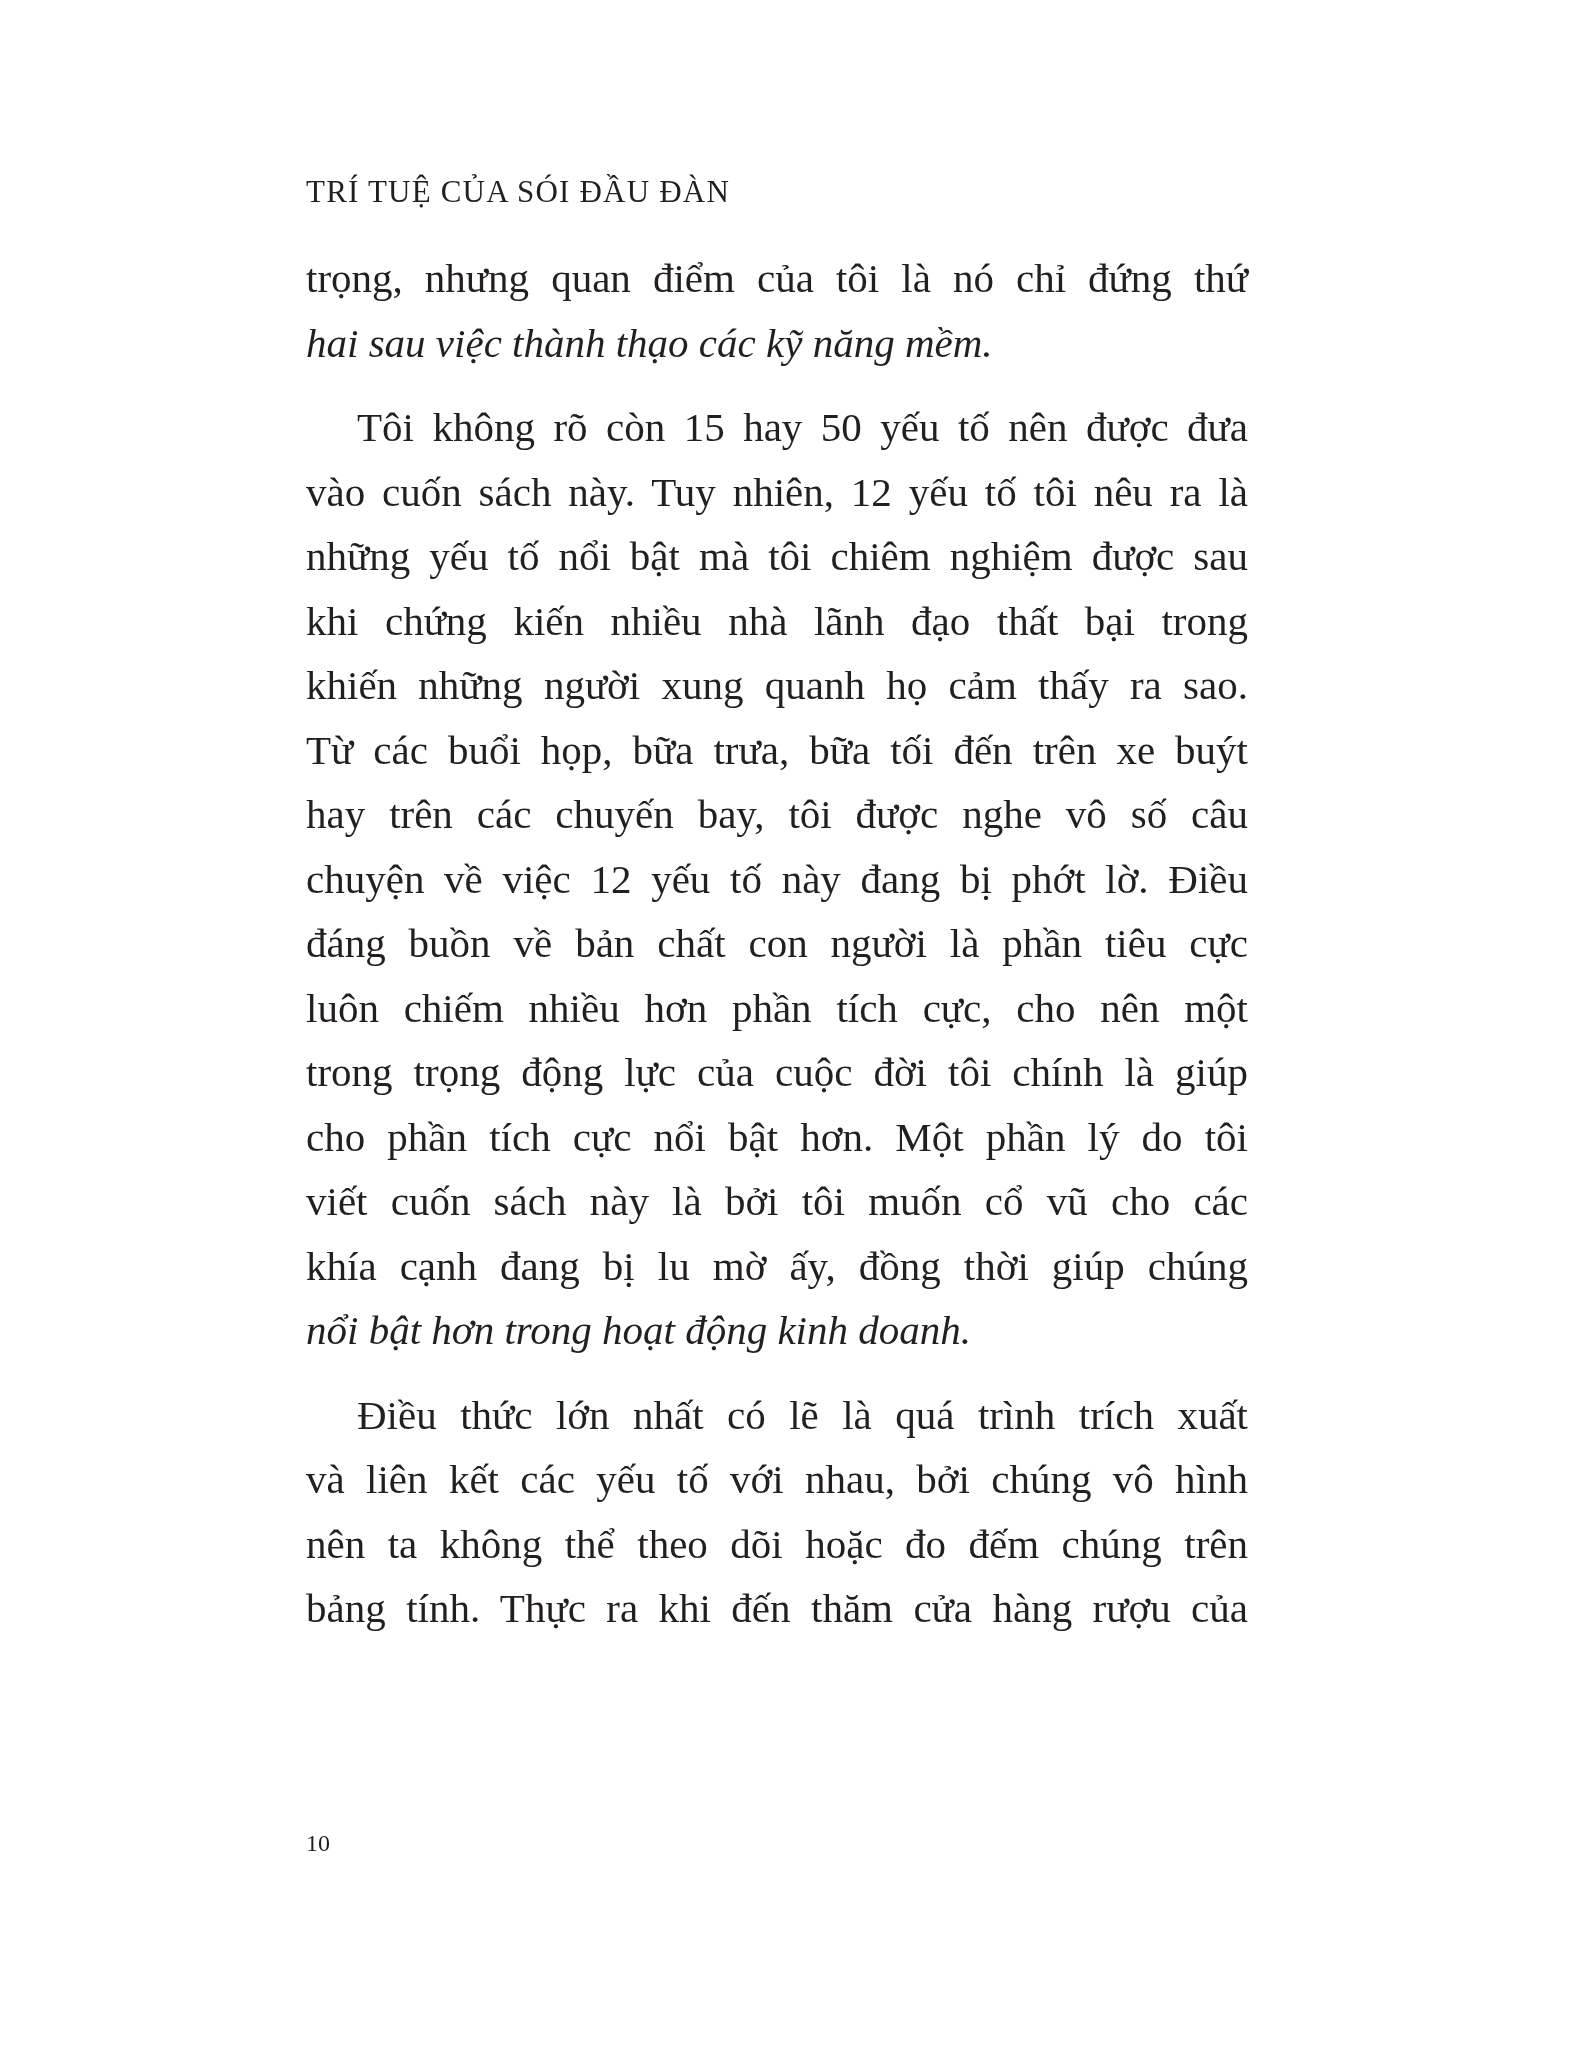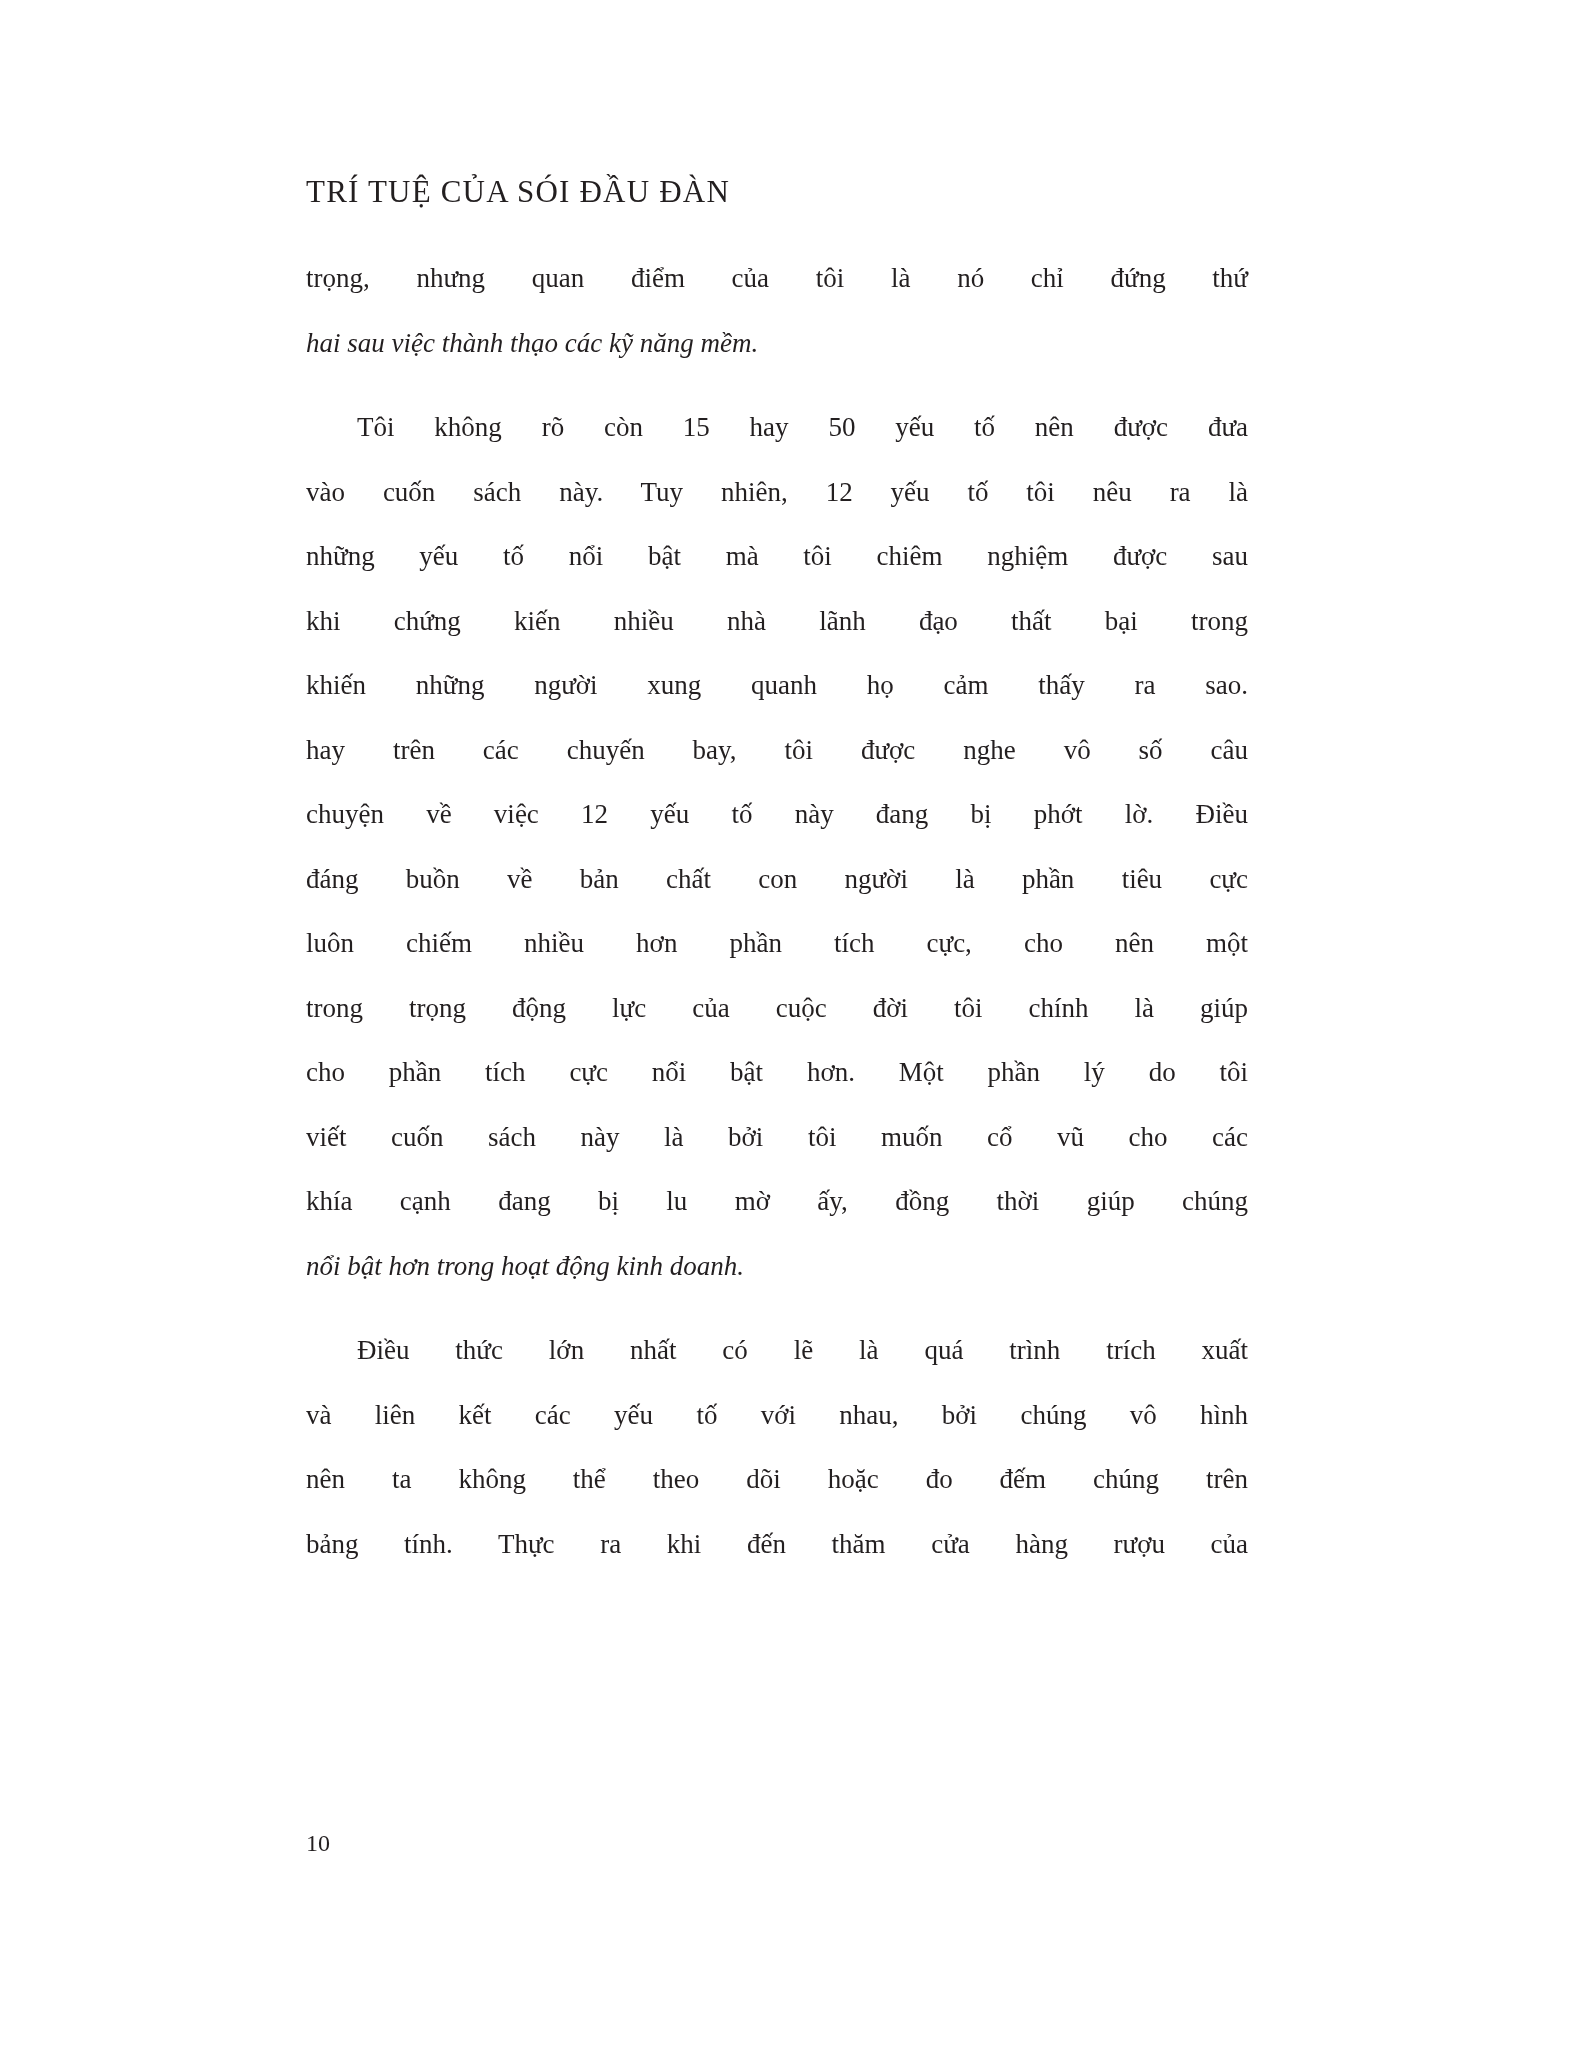--- a/index.html
+++ b/index.html
@@ -2,21 +2,21 @@
 <html><head>
 <meta charset="utf-8">
 <style>
   html, body { margin: 0; padding: 0; background: #ffffff; }
   body { width: 1582px; height: 2048px; position: relative; overflow: hidden;
          font-family: "Liberation Serif", "DejaVu Serif", serif; color: #231f20; }
   .running-head { position: absolute; left: 306px; top: 148px;
                   font-size: 31px; letter-spacing: 1.2px; line-height: 40px; white-space: nowrap; margin-top: 24px; }
   .body { position: absolute; left: 306px; top: 246px; width: 942px; }
   .para { margin: 0 0 20px 0; }
-  .line { display: block; font-size: 27px; line-height: 64.5px; height: 64.5px;
+  .line { display: block; font-size: 41px; line-height: 64.5px; height: 64.5px;
           text-align: justify; text-align-last: justify; white-space: nowrap; }
   .line.last { text-align-last: left; font-style: italic; }
   .line.indent { padding-left: 51px; }
   .page-number { position: absolute; left: 306px; top: 1823px; font-size: 24px; line-height: 40px; }
 </style>
 </head>
 <body>
 
 <div class="running-head">TRÍ TUỆ CỦA SÓI ĐẦU ĐÀN</div>
 
@@ -24,20 +24,21 @@
   <p class="para">
     <span class="line">trọng, nhưng quan điểm của tôi là nó chỉ đứng thứ</span>
     <span class="line last">hai sau việc thành thạo các kỹ năng mềm.</span>
   </p>
   <p class="para">
     <span class="line indent">Tôi không rõ còn 15 hay 50 yếu tố nên được đưa</span>
     <span class="line">vào cuốn sách này. Tuy nhiên, 12 yếu tố tôi nêu ra là</span>
     <span class="line">những yếu tố nổi bật mà tôi chiêm nghiệm được sau</span>
     <span class="line">khi chứng kiến nhiều nhà lãnh đạo thất bại trong</span>
     <span class="line">khiến những người xung quanh họ cảm thấy ra sao.</span>
+    <span class="line">Từ các buổi họp, bữa trưa, bữa tối đến trên xe buýt</span>
     <span class="line">hay trên các chuyến bay, tôi được nghe vô số câu</span>
     <span class="line">chuyện về việc 12 yếu tố này đang bị phớt lờ. Điều</span>
     <span class="line">đáng buồn về bản chất con người là phần tiêu cực</span>
     <span class="line">luôn chiếm nhiều hơn phần tích cực, cho nên một</span>
     <span class="line">trong trọng động lực của cuộc đời tôi chính là giúp</span>
     <span class="line">cho phần tích cực nổi bật hơn. Một phần lý do tôi</span>
     <span class="line">viết cuốn sách này là bởi tôi muốn cổ vũ cho các</span>
     <span class="line">khía cạnh đang bị lu mờ ấy, đồng thời giúp chúng</span>
     <span class="line last">nổi bật hơn trong hoạt động kinh doanh.</span>
   </p>

